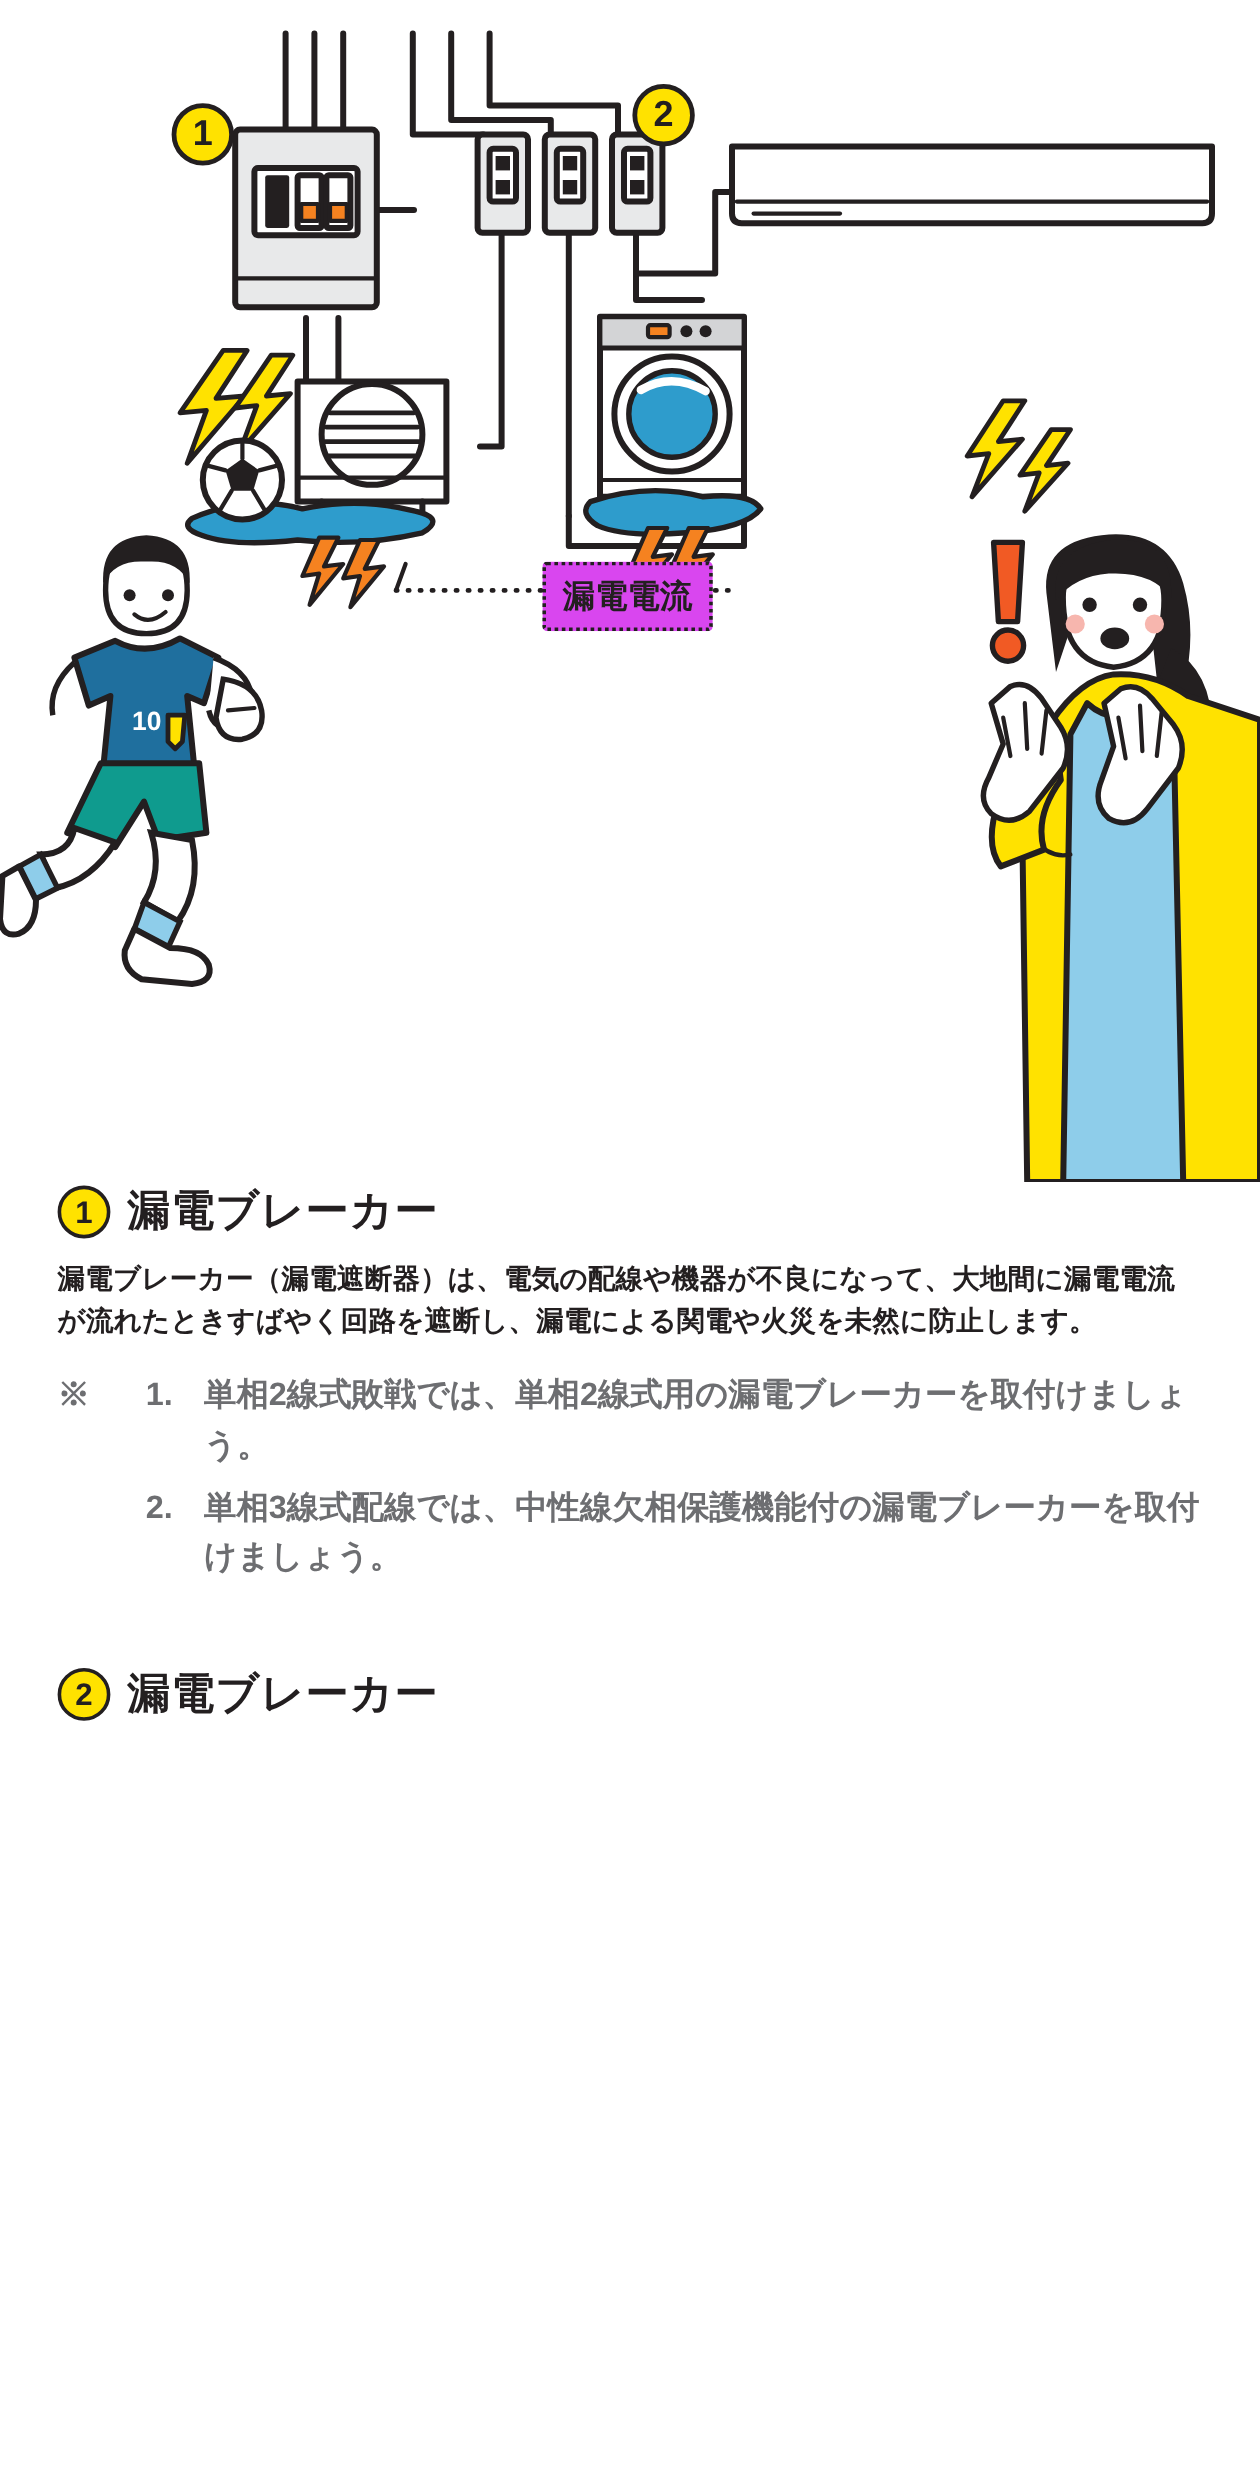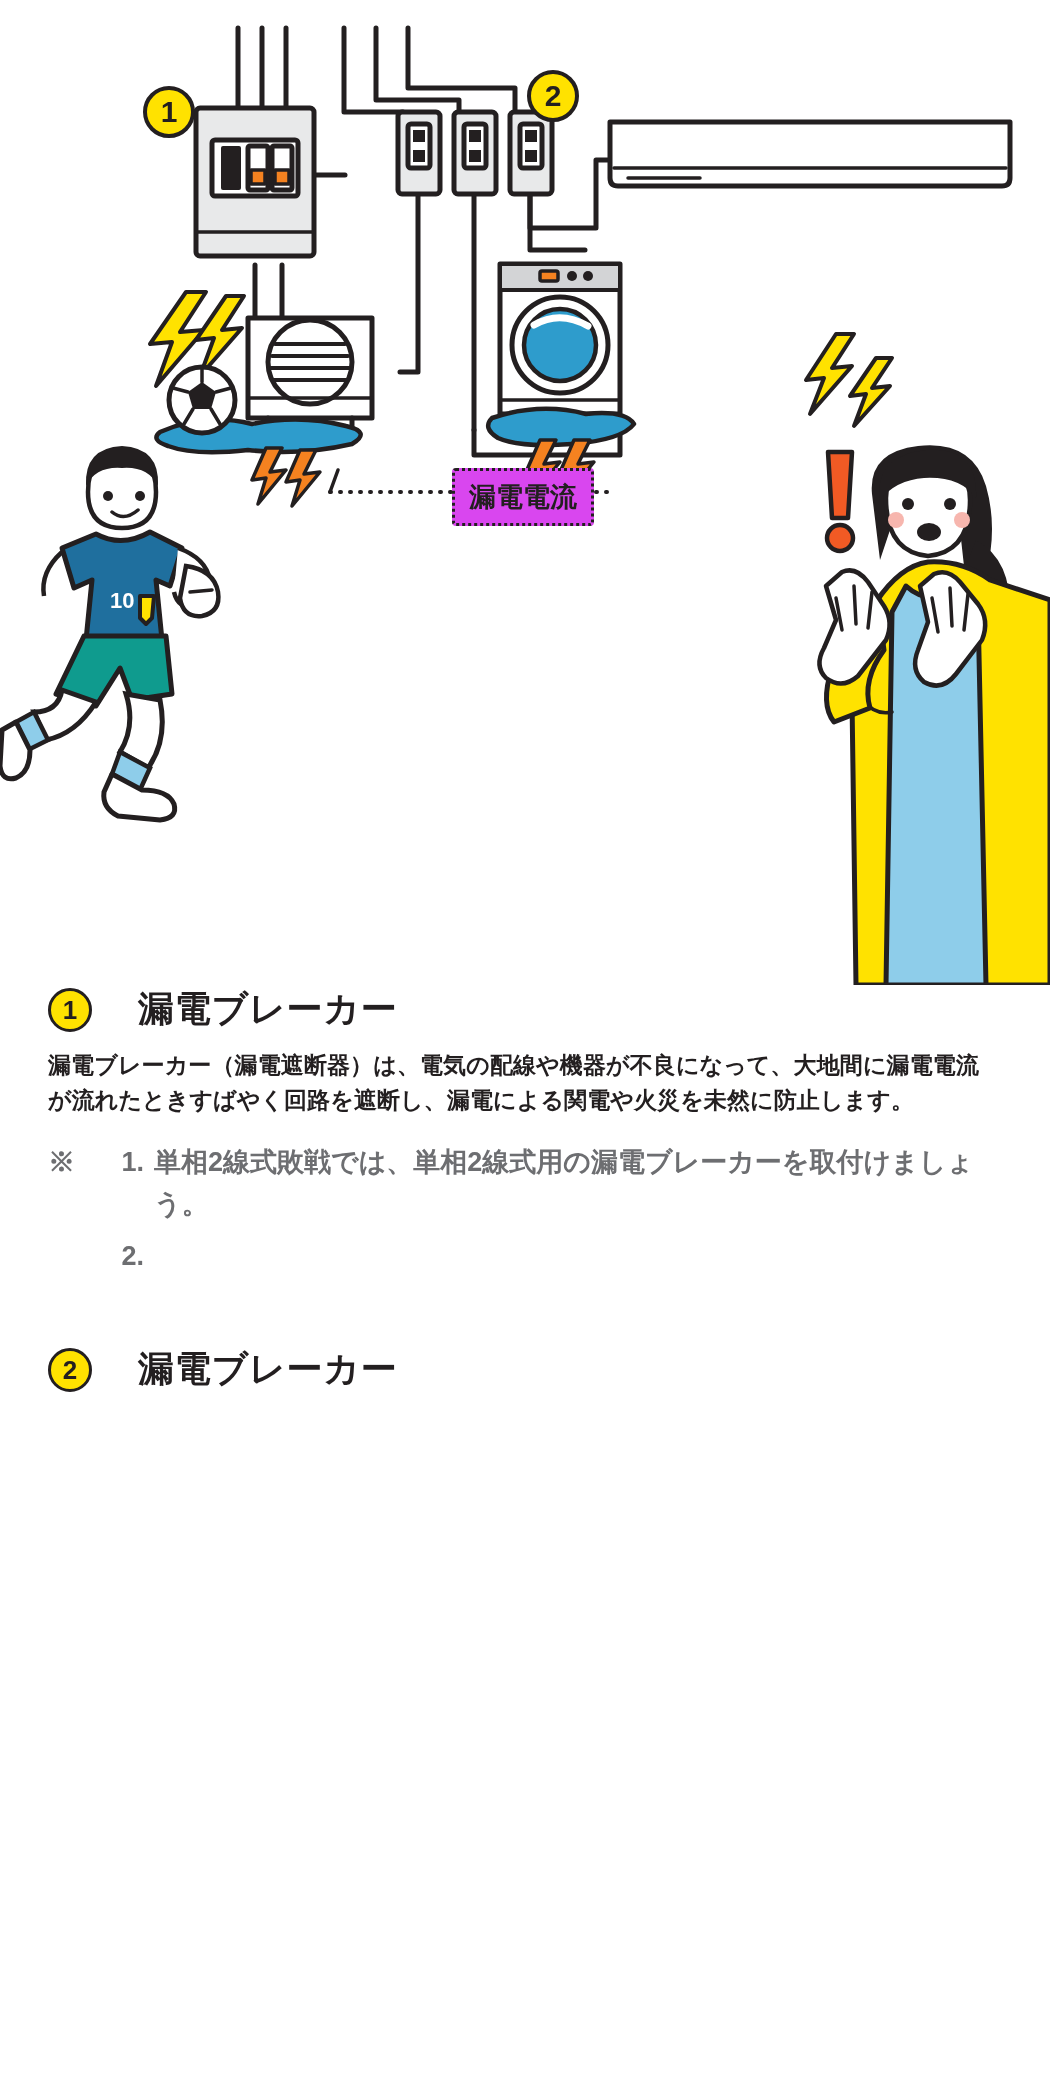--- a/index.html
+++ b/index.html
@@ -63,21 +63,20 @@
     font-weight: bold;
     color: #231f20;
     flex: 0 0 auto;
     line-height: 1;
   }
   .sec-title {
     font-size: 36px;
     font-weight: bold;
     letter-spacing: 0.02em;
     color: #231f20;
-    margin-left: 32px;
   }
   .body-text {
     font-size: 23px;
     line-height: 1.52;
     letter-spacing: 0.005em;
     color: #231f20;
     font-weight: 600;
   }
   .notes {
     margin-top: 24px;
@@ -94,21 +93,21 @@
     flex: 0 0 auto;
     width: 34px;
   }
   .note-num {
     flex: 0 0 auto;
     width: 72px;
     text-align: right;
     padding-right: 10px;
     box-sizing: border-box;
   }
-  .note-body { flex: 1 1 auto; }
+  .note-body { flex: 1 1 auto; margin-left: 16px; }
 
   .gap { height: 58px; }
 
   
   .leak-label {
     position: absolute;
     border: 3px dotted #231f20;
     border-radius: 4px;
     background: #d946ef;
     font-size: 27px;
@@ -359,20 +358,21 @@
 
       <div class="notes">
         <div class="note-row">
           <div class="note-mark">※</div>
           <div class="note-num">1.</div>
           <div class="note-body">単相2線式敗戦では、単相2線式用の漏電ブレーカーを取付けましょう。</div>
         </div>
         <div class="note-row">
           <div class="note-mark"></div>
           <div class="note-num">2.</div>
+          <div class="note-body">単相3線式配線では、中性線欠相保護機能付の漏電ブレーカーを取付けましょう。</div>
         </div>
       </div>
     </div>
 
     <div class="gap"></div>
 
     <div class="section">
       <div class="sec-head">
         <div class="badge">2</div>
         <div class="sec-title">漏電ブレーカー</div>

